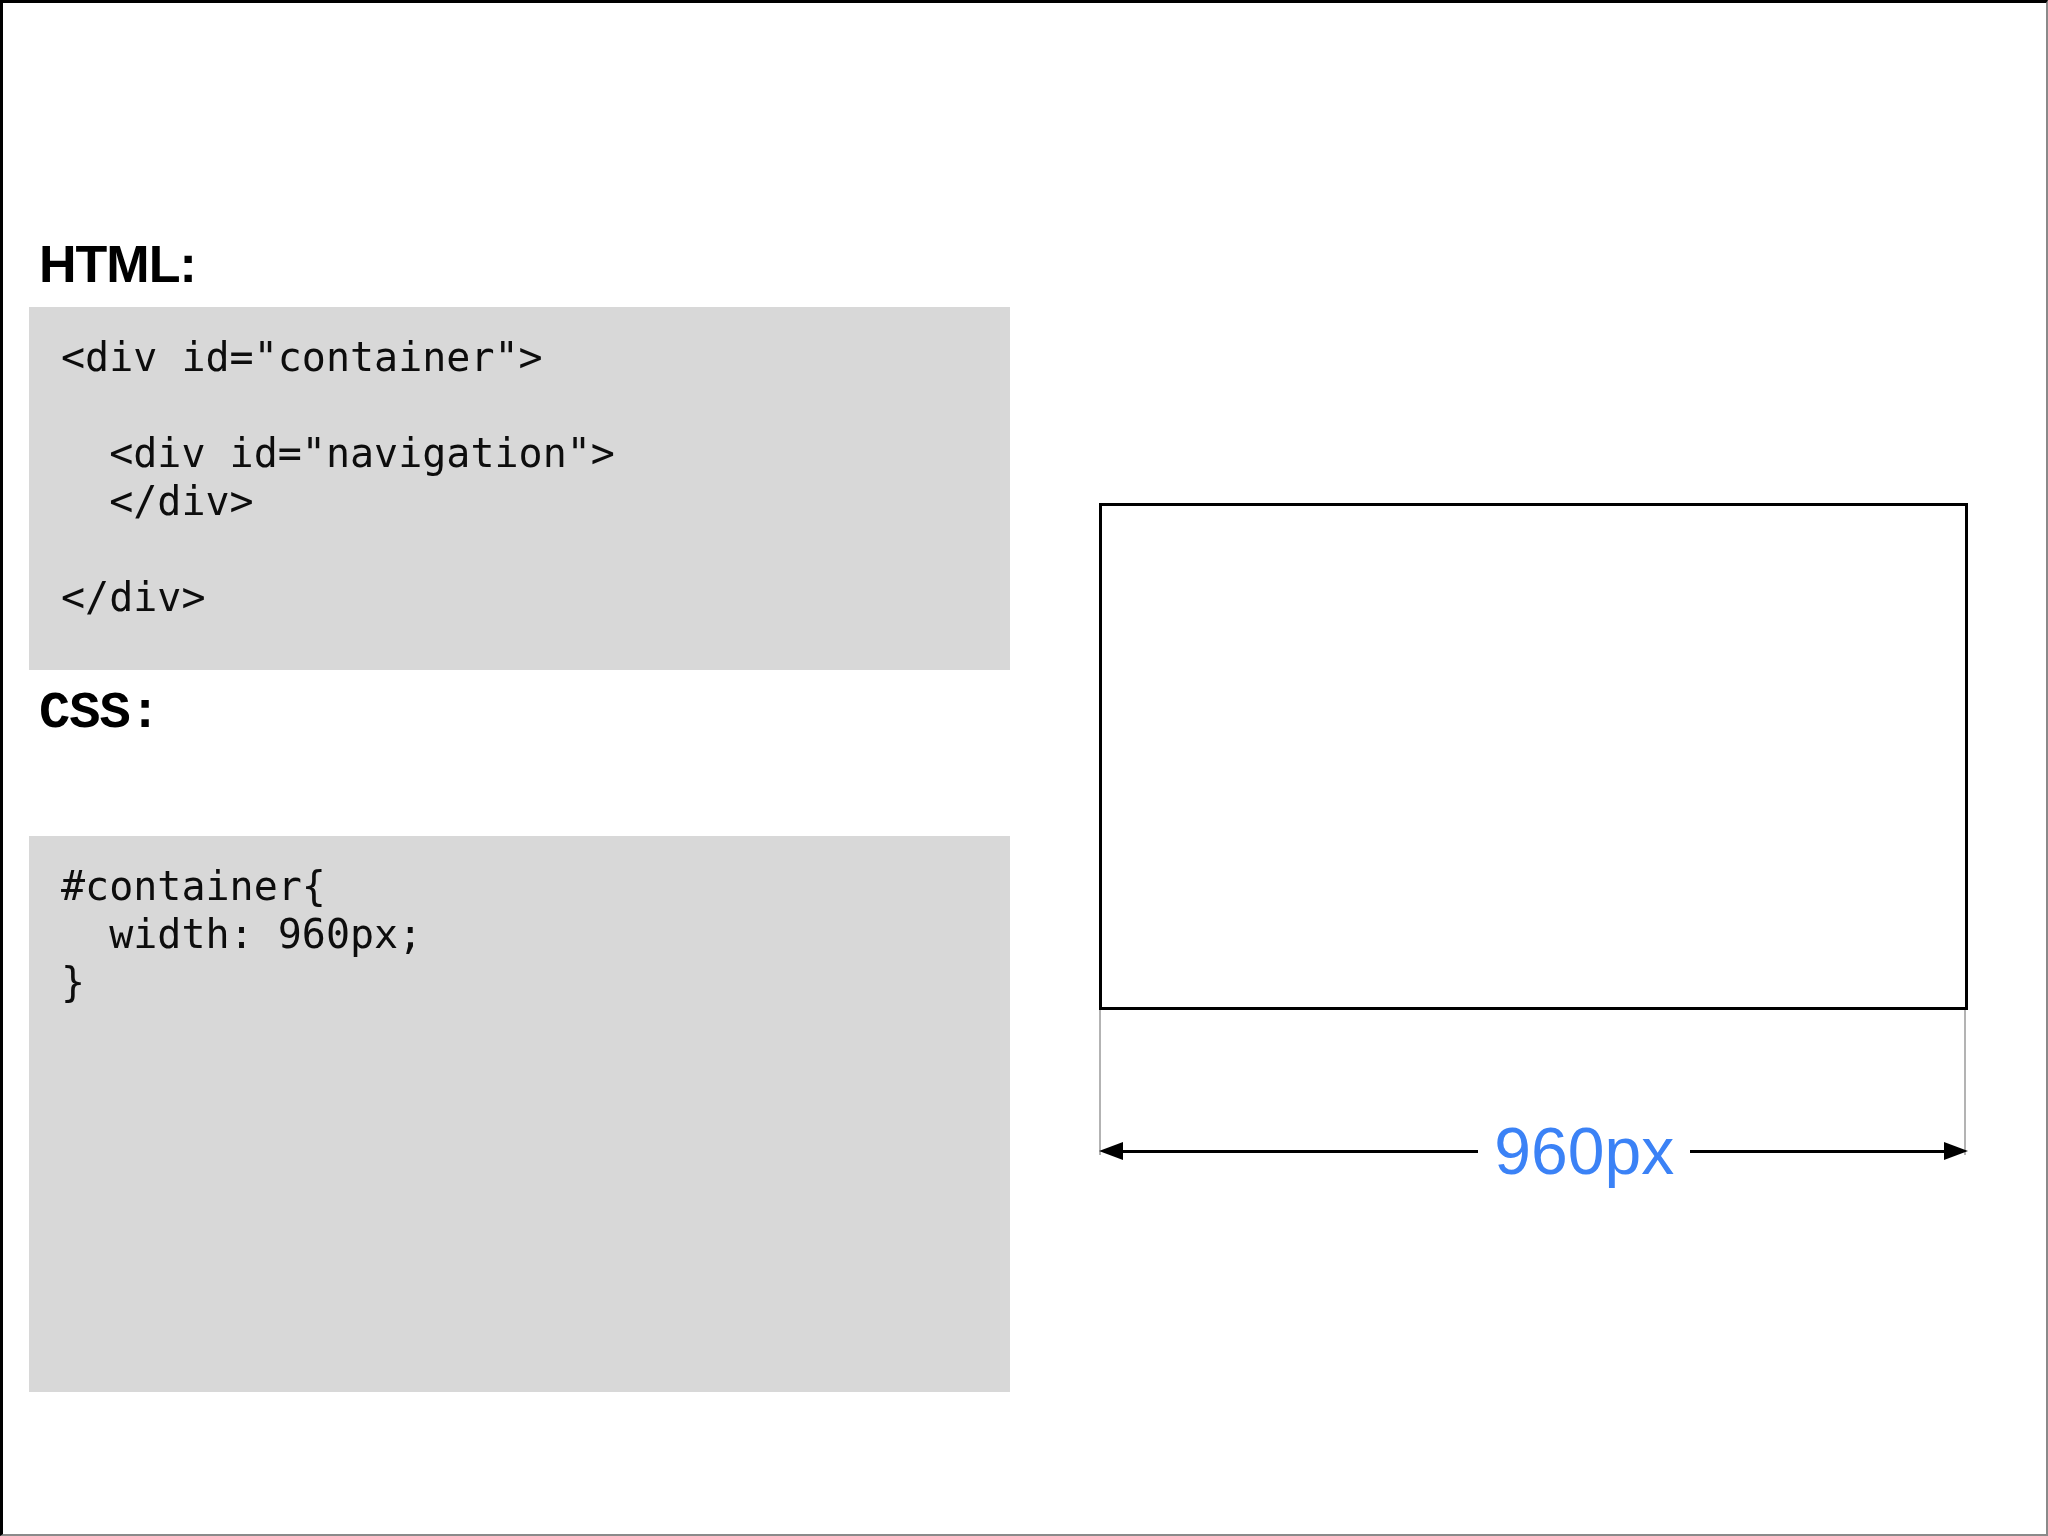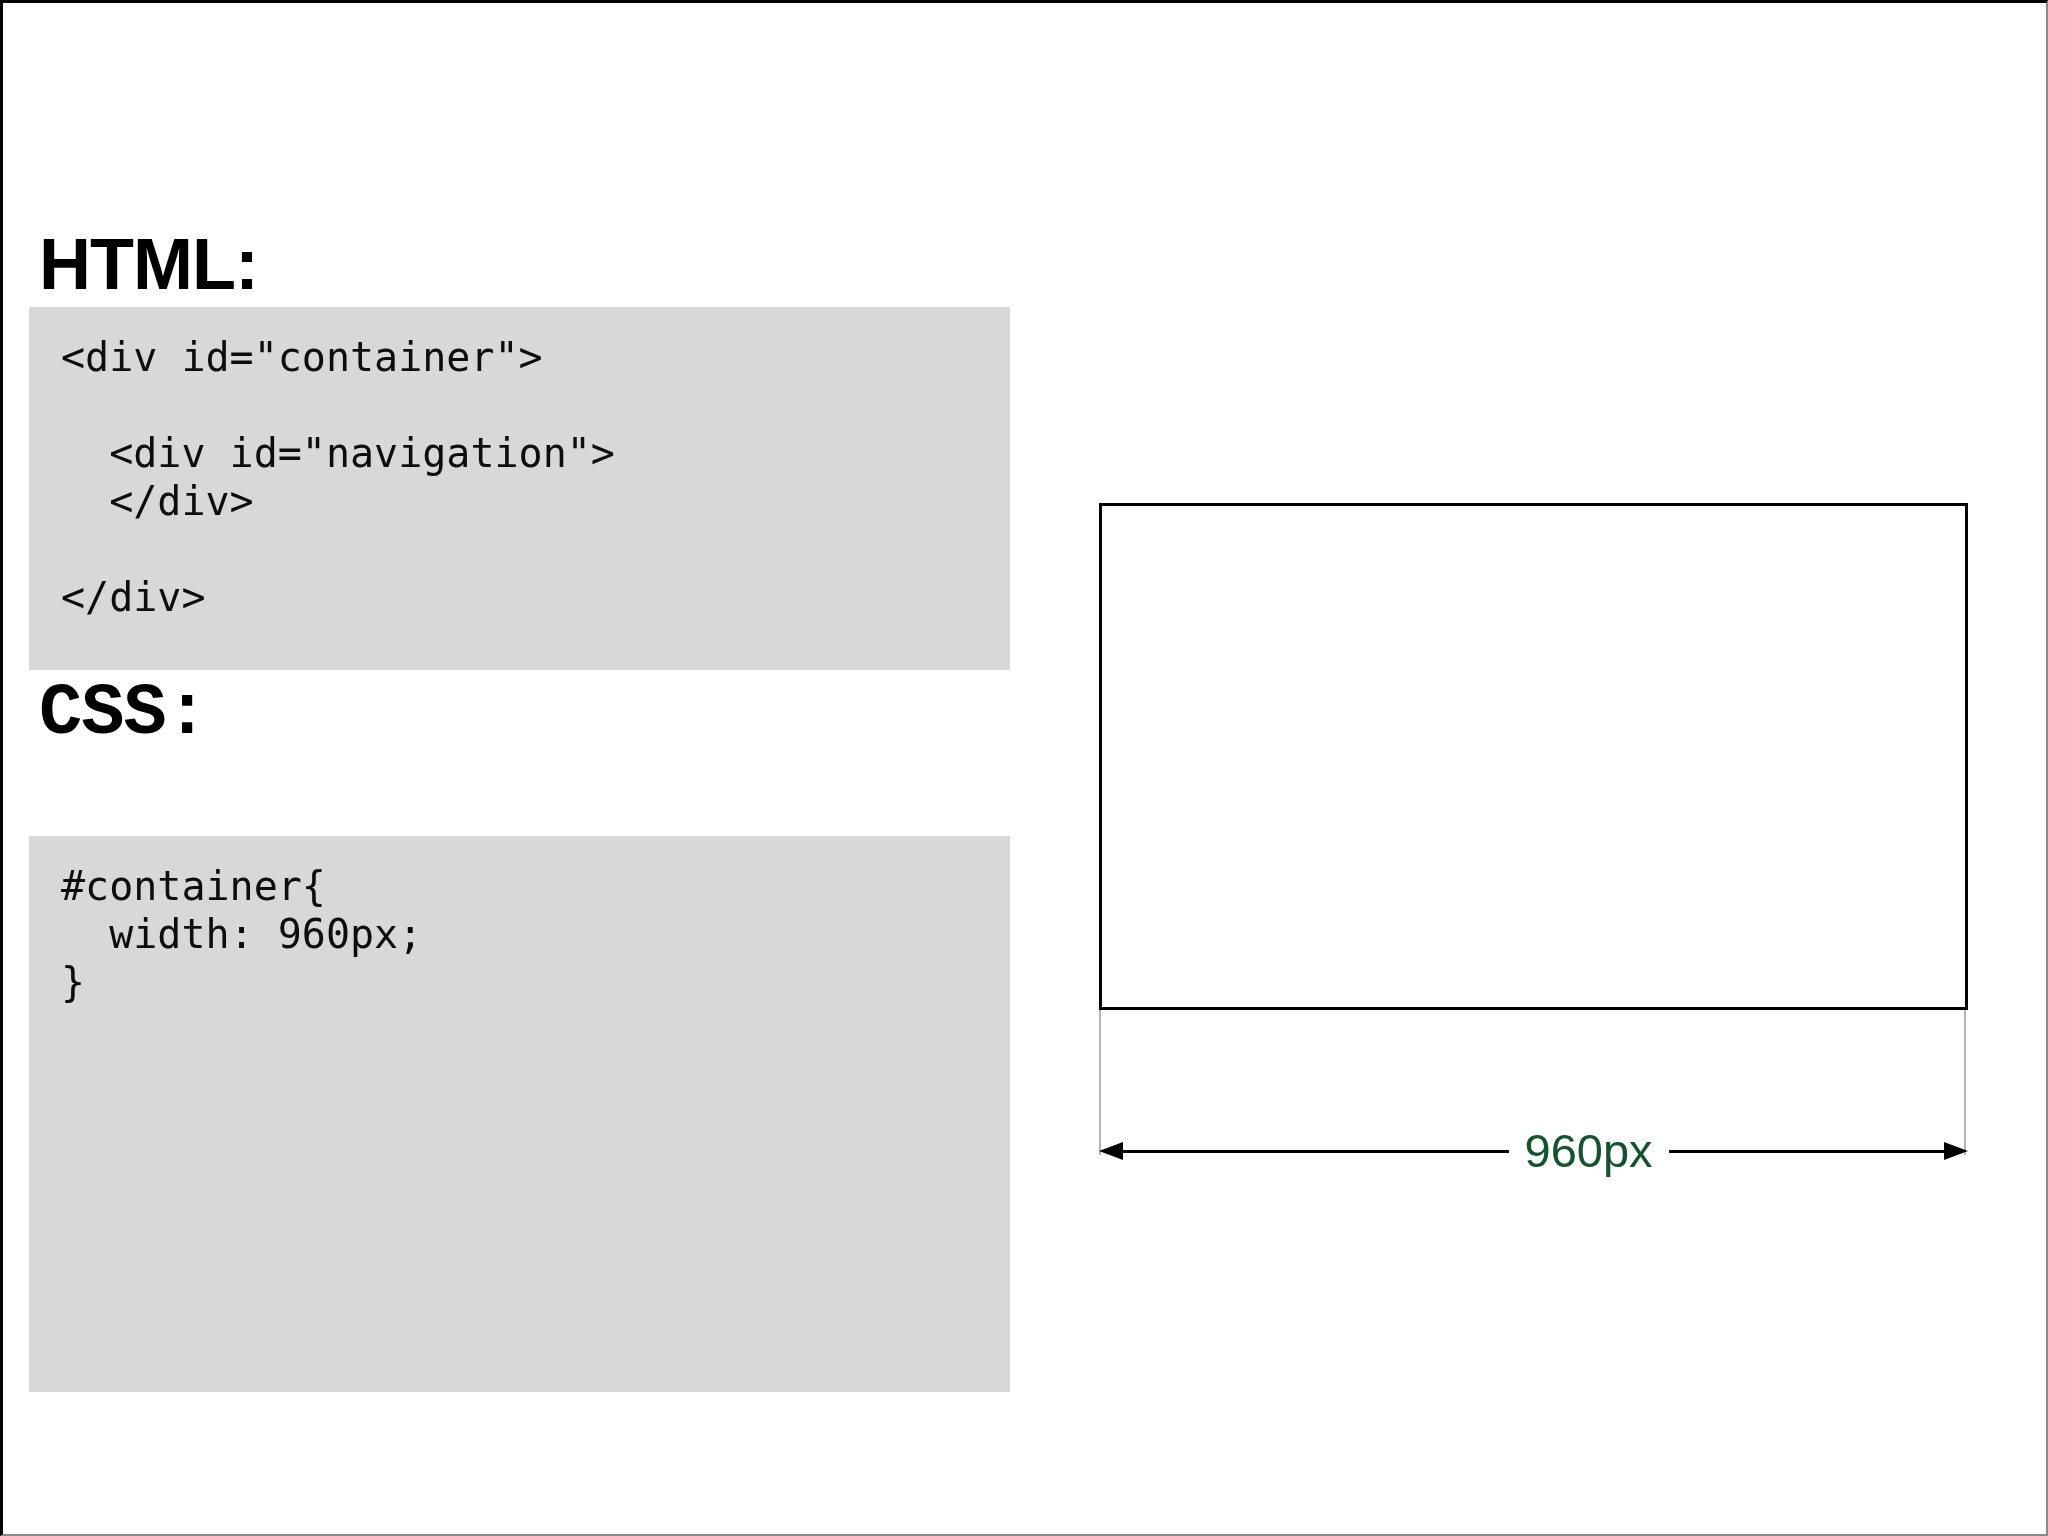--- a/index.html
+++ b/index.html
@@ -21,21 +21,21 @@
     border-bottom: 2px solid #8a8a8a;
     overflow: hidden;
   }
 
   .section-heading {
     position: absolute;
     left: 36px;
     margin: 0;
     font-family: "Liberation Sans", sans-serif;
     font-weight: bold;
-    font-size: 72px;
+    font-size: 52px;
     line-height: 72px;
     letter-spacing: -1px;
     color: #000000;
   }
 
   .heading-html { top: 225px; }
   .heading-css  { top: 675px; font-family: Liberation Mono, monospace; }
 
   .code-block {
     position: absolute;
@@ -102,23 +102,23 @@
     height: 0;
     border-top: 9px solid transparent;
     border-bottom: 9px solid transparent;
   }
 
   .arrowhead-left  { border-right: 24px solid #000000; }
   .arrowhead-right { border-left: 24px solid #000000; }
 
   .width-label {
     font-family: "Liberation Sans", sans-serif;
-    font-size: 47px;
+    font-size: 66px;
     line-height: 62px;
-    color: #14532d;
+    color: #3b82f6;
     padding: 0 16px;
     white-space: nowrap;
   }
 </style>
 </head>
 <body>
 
 <div class="slide">
 
   <h1 class="section-heading heading-html">HTML:</h1>

